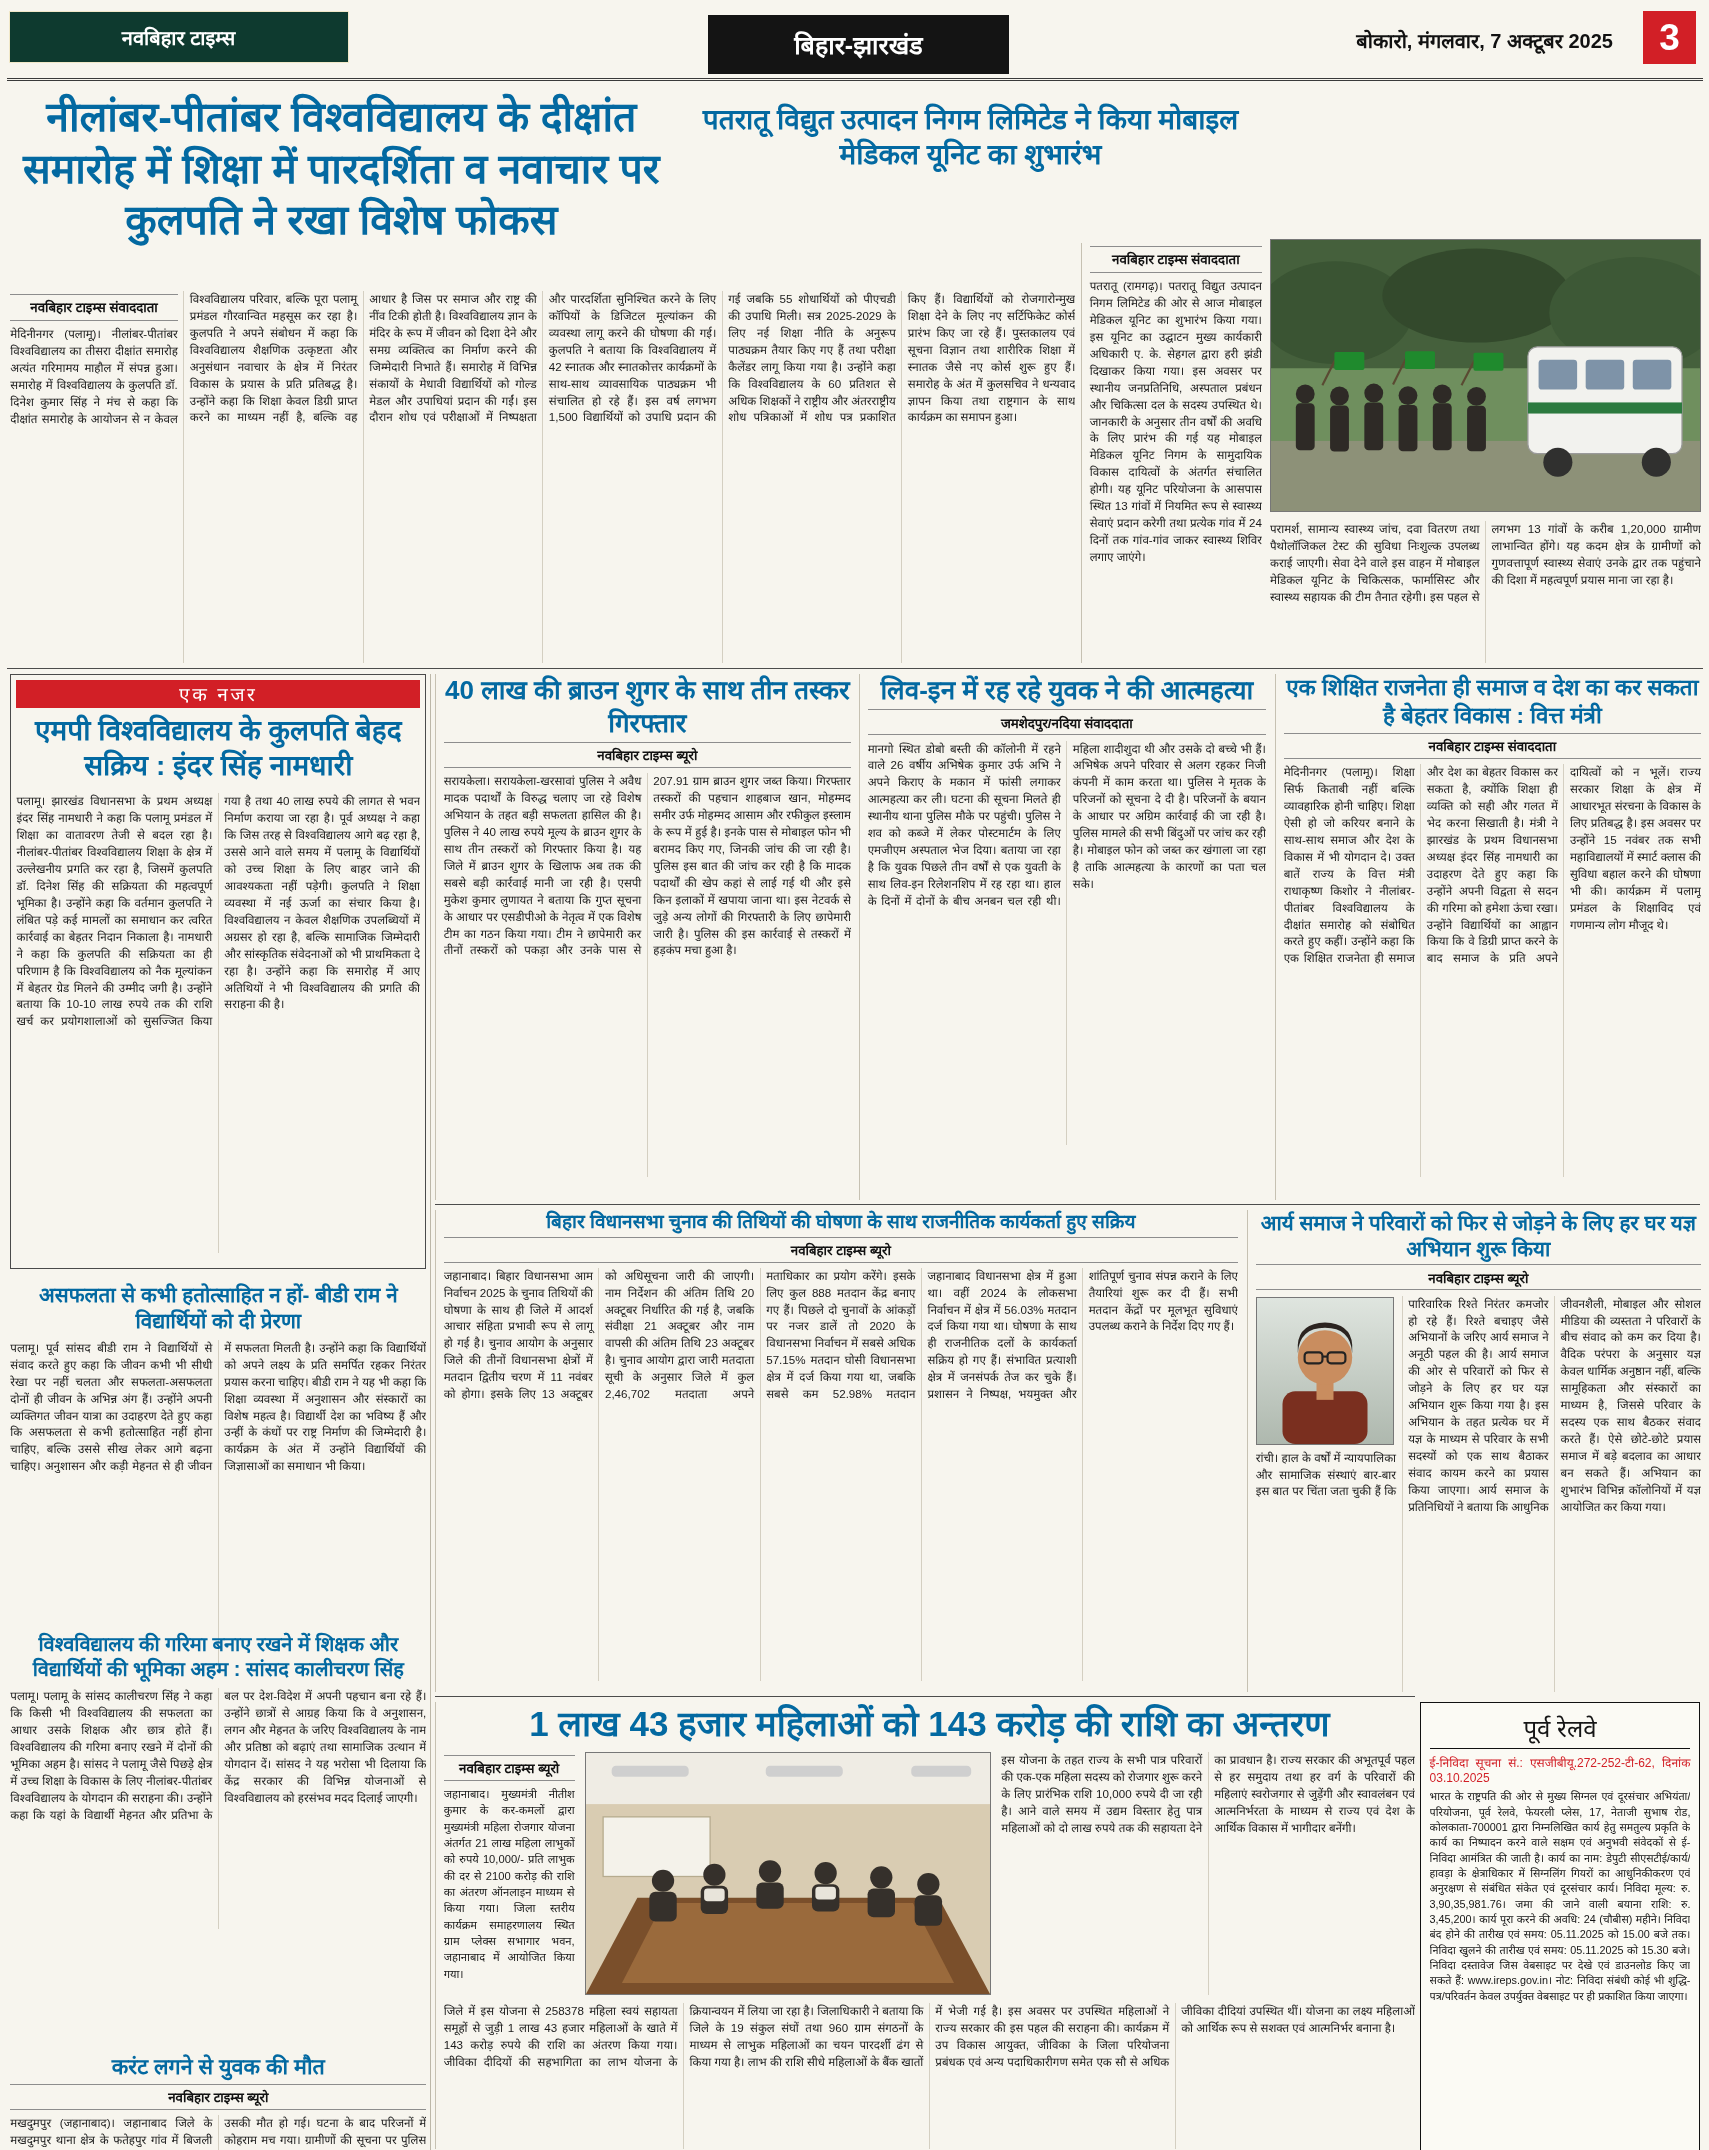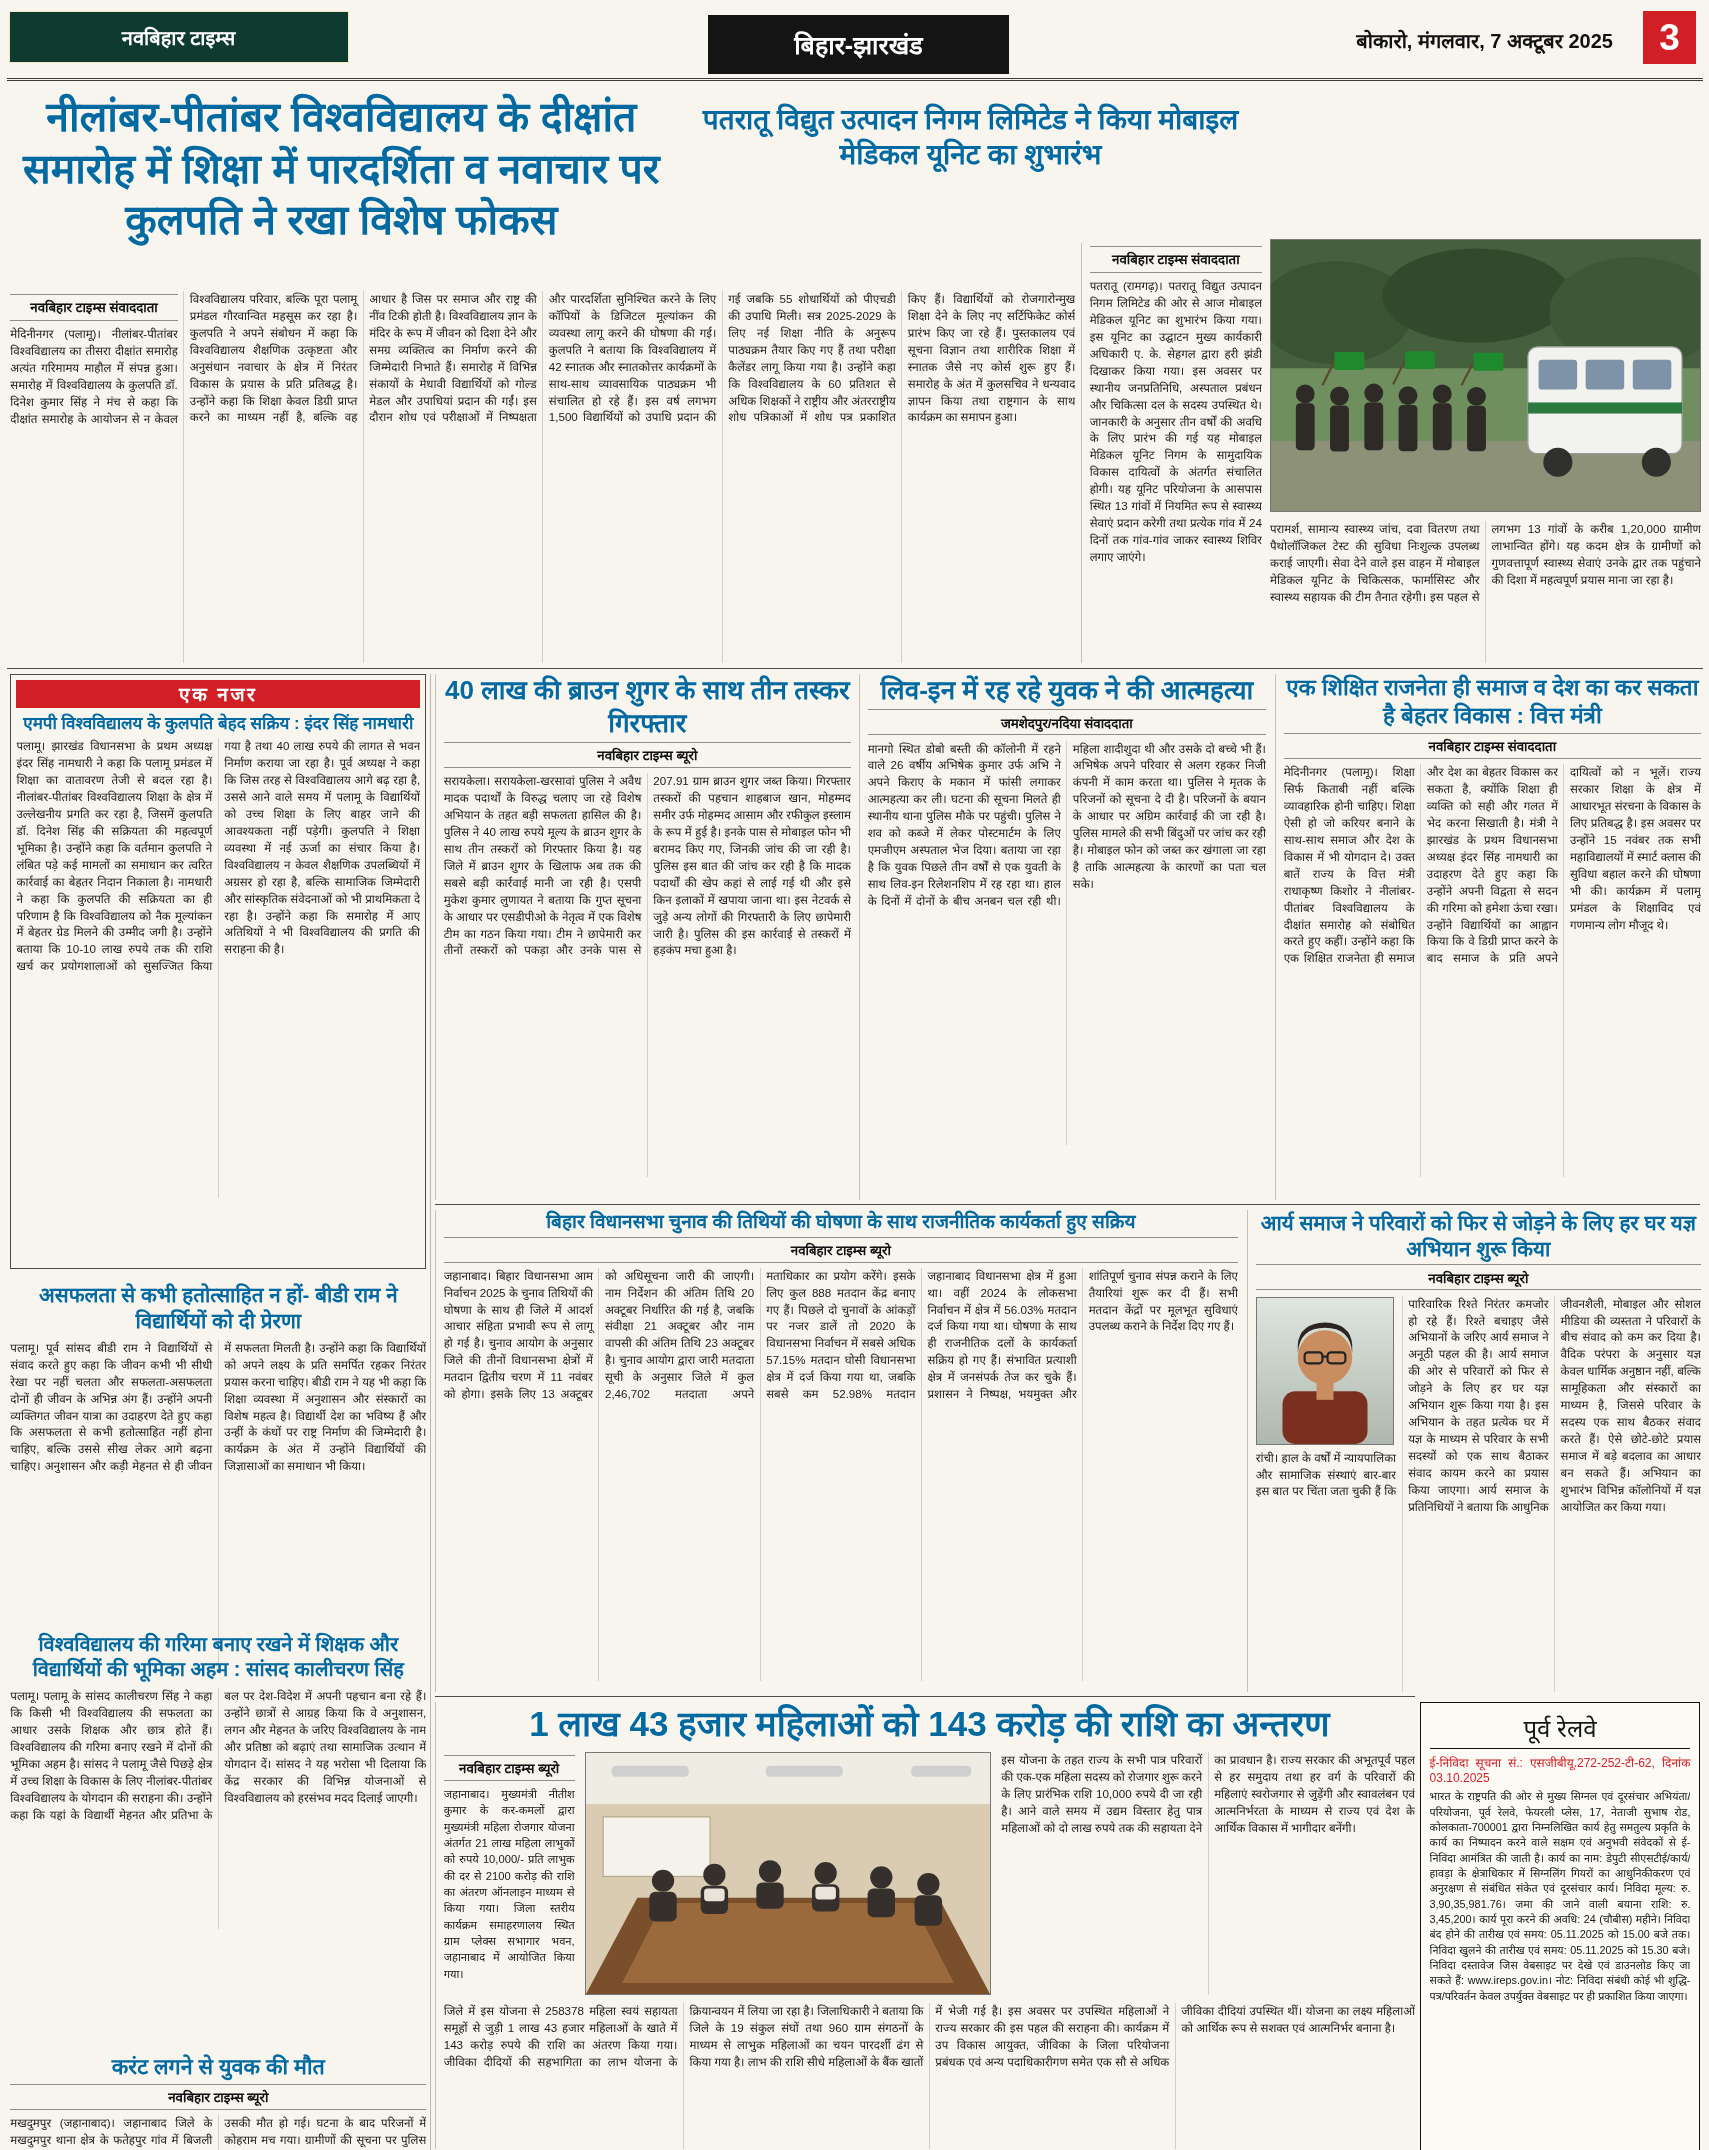--- a/index.html
+++ b/index.html
@@ -29,21 +29,21 @@
   .by{font-weight:bold;text-align:center;font-size:13.3px;color:#111;padding:3.4px 0 2.6px 0;
     border-top:0.9px solid #8d8d8d;border-bottom:0.9px solid #8d8d8d;margin:2.6px 0 5.2px 0;}
   .bd{font-size:11.6px;line-height:1.46;text-align:justify;color:#1a1a1a;column-gap:12px;column-rule:0.4px solid #d4cfc1;}
   .c2{column-count:2}.c3{column-count:3}.c4{column-count:4}.c5{column-count:5}.c6{column-count:6}
   .sep{border-left:0.4px solid #c6c1b2;padding-left:7.7px;}
   .hr{position:absolute;height:0;border-top:1.3px solid #4c4c4c;}
   .vr{position:absolute;width:0;border-left:0.9px solid #bcb7a8;}
 
   
   .eknajar{border:0.9px solid #4a4a4a;padding:5.2px;}
-  .eknajar .banner{background:var(--accent);color:#fff;font-weight:bold;font-size:19px;text-align:center;
+  .eknajar .banner{background:var(--accent);color:#fff;font-weight:normal;font-size:19px;text-align:center;
     height:27.5px;display:flex;align-items:center;justify-content:center;letter-spacing:2.6px;margin-bottom:5.2px;}
 
   
   .photo{position:absolute;border:0.4px solid #777;background:#ccc;}
   .photo svg{display:block;width:100%;height:100%;}
   .float-photo{float:left;width:138px;height:148px;margin:1.7px 6.9px 4.3px 0;border:0.4px solid #777;}
   .float-photo svg{display:block;width:100%;height:100%;}
 
   
   .mahila-grid{display:grid;grid-template-columns:131px 406px 1fr;gap:10.3px;height:243px;margin-top:6px;overflow:hidden;}
@@ -140,21 +140,21 @@
   <div class="art" style="left:1270px;top:521px;width:431px;height:142px;">
     <div class="bd c2" style="height:100%;">
       <span>परामर्श, सामान्य स्वास्थ्य जांच, दवा वितरण तथा पैथोलॉजिकल टेस्ट की सुविधा निःशुल्क उपलब्ध कराई जाएगी। सेवा देने वाले इस वाहन में मोबाइल मेडिकल यूनिट के चिकित्सक, फार्मासिस्ट और स्वास्थ्य सहायक की टीम तैनात रहेगी। इस पहल से लगभग 13 गांवों के करीब 1,20,000 ग्रामीण लाभान्वित होंगे। यह कदम क्षेत्र के ग्रामीणों को गुणवत्तापूर्ण स्वास्थ्य सेवाएं उनके द्वार तक पहुंचाने की दिशा में महत्वपूर्ण प्रयास माना जा रहा है।</span>
     </div>
   </div>
 
   <div class="hr" style="left:6.9px;top:668px;width:1696px;"></div>
 
   <div class="art eknajar" style="left:10.3px;top:674px;width:416px;height:595px;">
     <div class="banner">एक नजर</div>
-    <div class="hl" style="font-size:17px;margin-bottom:4px;">एमपी विश्वविद्यालय के कुलपति बेहद सक्रिय : इंदर सिंह नामधारी</div>
+    <div class="hl" style="font-size:28px;margin-bottom:10px;">एमपी विश्वविद्यालय के कुलपति बेहद सक्रिय : इंदर सिंह नामधारी</div>
     <div class="bd c2" style="height:460px;overflow:hidden;">
       <span>पलामू। झारखंड विधानसभा के प्रथम अध्यक्ष इंदर सिंह नामधारी ने कहा कि पलामू प्रमंडल में शिक्षा का वातावरण तेजी से बदल रहा है। नीलांबर-पीतांबर विश्वविद्यालय शिक्षा के क्षेत्र में उल्लेखनीय प्रगति कर रहा है, जिसमें कुलपति डॉ. दिनेश सिंह की सक्रियता की महत्वपूर्ण भूमिका है। उन्होंने कहा कि वर्तमान कुलपति ने लंबित पड़े कई मामलों का समाधान कर त्वरित कार्रवाई का बेहतर निदान निकाला है। नामधारी ने कहा कि कुलपति की सक्रियता का ही परिणाम है कि विश्वविद्यालय को नैक मूल्यांकन में बेहतर ग्रेड मिलने की उम्मीद जगी है। उन्होंने बताया कि 10-10 लाख रुपये तक की राशि खर्च कर प्रयोगशालाओं को सुसज्जित किया गया है तथा 40 लाख रुपये की लागत से भवन निर्माण कराया जा रहा है। पूर्व अध्यक्ष ने कहा कि जिस तरह से विश्वविद्यालय आगे बढ़ रहा है, उससे आने वाले समय में पलामू के विद्यार्थियों को उच्च शिक्षा के लिए बाहर जाने की आवश्यकता नहीं पड़ेगी। कुलपति ने शिक्षा व्यवस्था में नई ऊर्जा का संचार किया है। विश्वविद्यालय न केवल शैक्षणिक उपलब्धियों में अग्रसर हो रहा है, बल्कि सामाजिक जिम्मेदारी और सांस्कृतिक संवेदनाओं को भी प्राथमिकता दे रहा है। उन्होंने कहा कि समारोह में आए अतिथियों ने भी विश्वविद्यालय की प्रगति की सराहना की है।</span>
     </div>
   </div>
 
   <div class="art sep" style="left:435px;top:674px;width:416px;height:526px;">
     <div class="hl" style="font-size:26px;">40 लाख की ब्राउन शुगर के साथ तीन तस्कर गिरफ्तार</div>
     <div class="by">नवबिहार टाइम्स ब्यूरो</div>
     <div class="bd c2" style="height:404px;overflow:hidden;">
       <span>सरायकेला। सरायकेला-खरसावां पुलिस ने अवैध मादक पदार्थों के विरुद्ध चलाए जा रहे विशेष अभियान के तहत बड़ी सफलता हासिल की है। पुलिस ने 40 लाख रुपये मूल्य के ब्राउन शुगर के साथ तीन तस्करों को गिरफ्तार किया है। यह जिले में ब्राउन शुगर के खिलाफ अब तक की सबसे बड़ी कार्रवाई मानी जा रही है। एसपी मुकेश कुमार लुणायत ने बताया कि गुप्त सूचना के आधार पर एसडीपीओ के नेतृत्व में एक विशेष टीम का गठन किया गया। टीम ने छापेमारी कर तीनों तस्करों को पकड़ा और उनके पास से 207.91 ग्राम ब्राउन शुगर जब्त किया। गिरफ्तार तस्करों की पहचान शाहबाज खान, मोहम्मद समीर उर्फ मोहम्मद आसाम और रफीकुल इस्लाम के रूप में हुई है। इनके पास से मोबाइल फोन भी बरामद किए गए, जिनकी जांच की जा रही है। पुलिस इस बात की जांच कर रही है कि मादक पदार्थों की खेप कहां से लाई गई थी और इसे किन इलाकों में खपाया जाना था। इस नेटवर्क से जुड़े अन्य लोगों की गिरफ्तारी के लिए छापेमारी जारी है। पुलिस की इस कार्रवाई से तस्करों में हड़कंप मचा हुआ है।</span>

